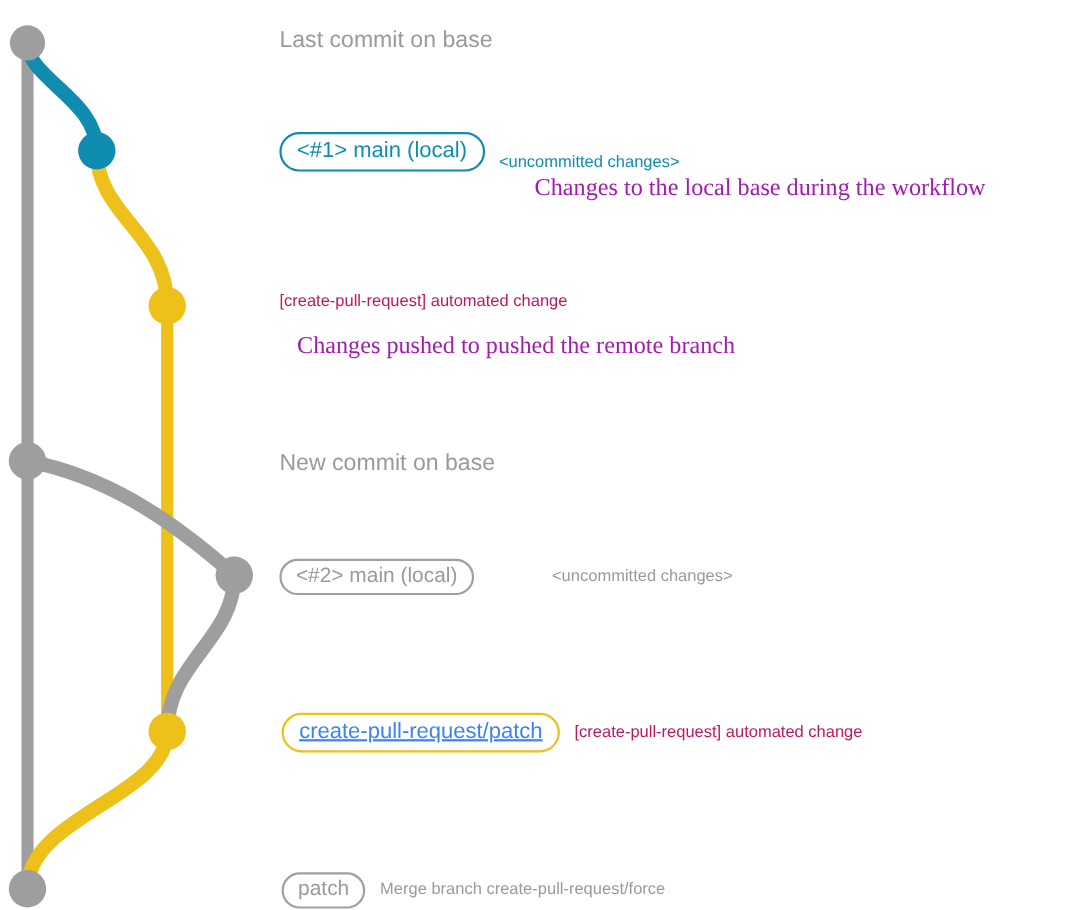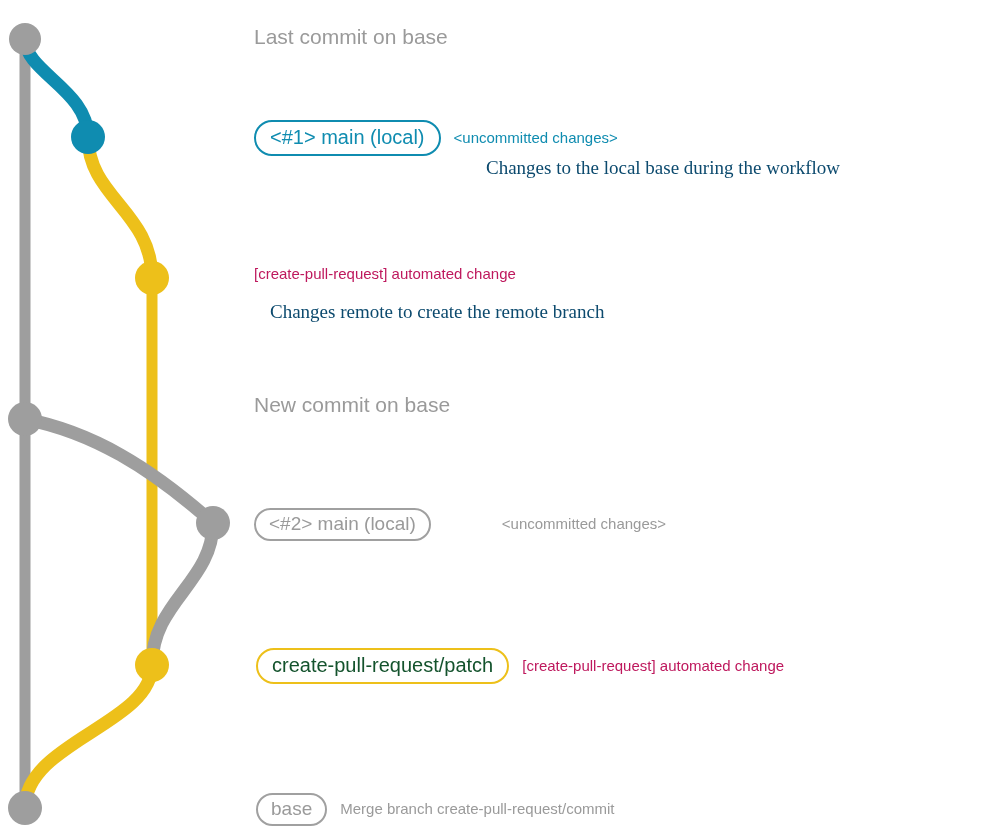--- a/index.html
+++ b/index.html
@@ -44,36 +44,36 @@
     background: #ffffff;
     font-family: "Liberation Sans", sans-serif;
   }
   .pill.small {
     font-size: 19px;
     padding: 4px 13px 5px 13px;
     border-radius: 18px;
   }
   .pill-blue   { border-color: #0f8cb0; color: #0f8cb0; }
   .pill-gray   { border-color: #a0a0a0; color: #9a9a9a; }
-  .pill-yellow { border-color: #edc01a; color: #14532d; }
+  .pill-yellow { border-color: #edc01a; color: #3b82f6; text-decoration: underline; }
 
   .subject {
     font-size: 15px;
     font-family: "Liberation Sans", sans-serif;
     line-height: 1.1;
   }
   .subject.blue   { color: #0f8cb0; }
   .subject.gray   { color: #9a9a9a; }
   .subject.yellow { color: #be185d; }
 
   .plain-note {
     position: absolute;
     font-family: "Liberation Serif", serif;
-    font-size: 19px;
-    color: #0c4a6e;
+    font-size: 22px;
+    color: #a21caf;
     white-space: nowrap;
     line-height: 1.1;
   }
   .standalone-label {
     position: absolute;
     font-size: 21px;
     font-family: "Liberation Sans", sans-serif;
     color: #9a9a9a;
     white-space: nowrap;
     line-height: 1.1;
@@ -105,45 +105,45 @@
     <circle cx="88" cy="125" r="17" fill="#0f8cb0"></circle>
     <circle cx="152" cy="266" r="17" fill="#edc01a"></circle>
     <circle cx="25" cy="407" r="17" fill="#9e9e9e"></circle>
     <circle cx="213" cy="511" r="17" fill="#9e9e9e"></circle>
     <circle cx="152" cy="653" r="17" fill="#edc01a"></circle>
     <circle cx="25" cy="796" r="17" fill="#9e9e9e"></circle>
   </svg>
 
   <div class="standalone-label" style="left:254px; top:13px;">Last commit on base</div>
 
-  <div class="row" style="left:254px; top:108px;">
+  <div class="row" style="left:254px; top:108px;align-items:flex-end;">
     <span class="pill pill-blue">&lt;#1&gt; main (local)</span>
     <span class="gap-after-pill"></span>
     <span class="subject blue">&lt;uncommitted changes&gt;</span>
   </div>
   <div class="plain-note" style="left:486px; top:146px;">Changes to the local base during the workflow</div>
 
   <div class="row" style="left:254px; top:254px;">
     <span class="subject yellow">[create-pull-request] automated change</span>
   </div>
-  <div class="plain-note" style="left:270px; top:290px;">Changes remote to create the remote branch</div>
+  <div class="plain-note" style="left:270px; top:290px;">Changes pushed to pushed the remote branch</div>
 
-  <div class="standalone-label" style="left:254px; top:381px;">New commit on base</div>
+  <div class="standalone-label" style="left:254px; top:397px;">New commit on base</div>
 
   <div class="row" style="left:254px; top:496px;gap:29px;">
     <span class="pill pill-gray small">&lt;#2&gt; main (local)</span>
     <span class="gap-after-pill"></span>
     <span class="subject gray">&lt;uncommitted changes&gt;</span>
   </div>
 
   <div class="row" style="left:256px; top:636px;">
     <span class="pill pill-yellow">create-pull-request/patch</span>
     <span class="gap-after-pill"></span>
     <span class="subject yellow">[create-pull-request] automated change</span>
   </div>
 
   <div class="row" style="left:256px; top:781px;">
-    <span class="pill pill-gray small">base</span>
+    <span class="pill pill-gray small">patch</span>
     <span class="gap-after-pill"></span>
-    <span class="subject gray">Merge branch create-pull-request/commit</span>
+    <span class="subject gray">Merge branch create-pull-request/force</span>
   </div>
 
 </div>
 
 </body></html>

